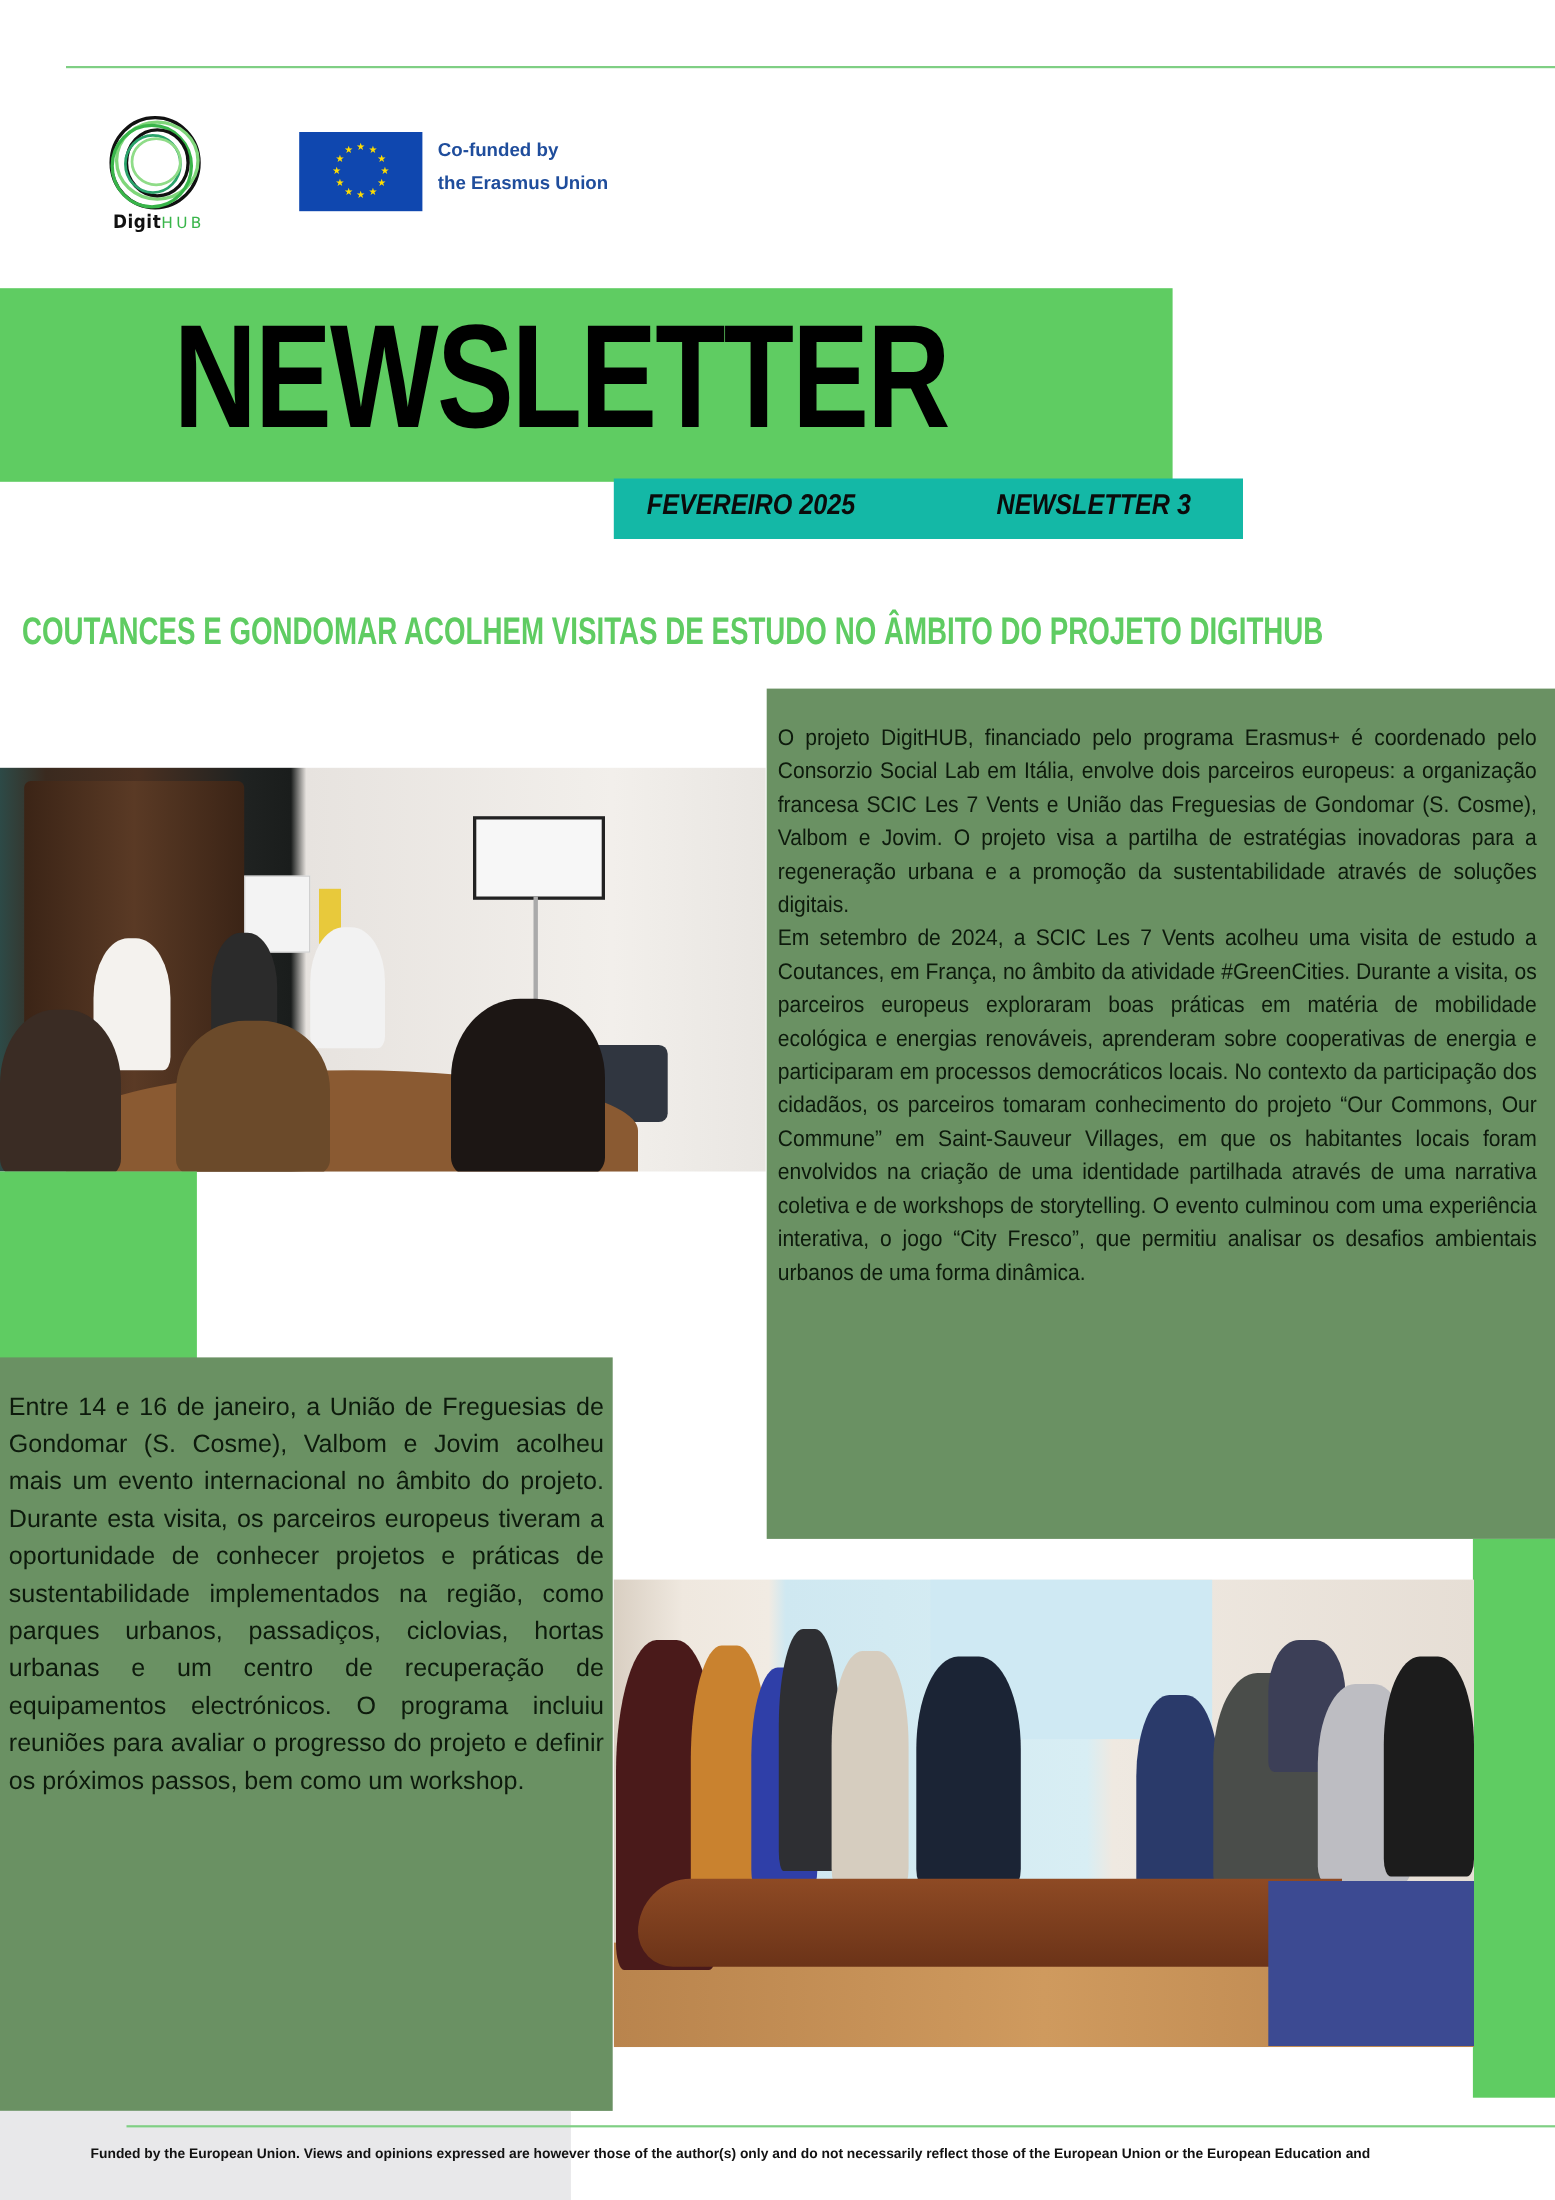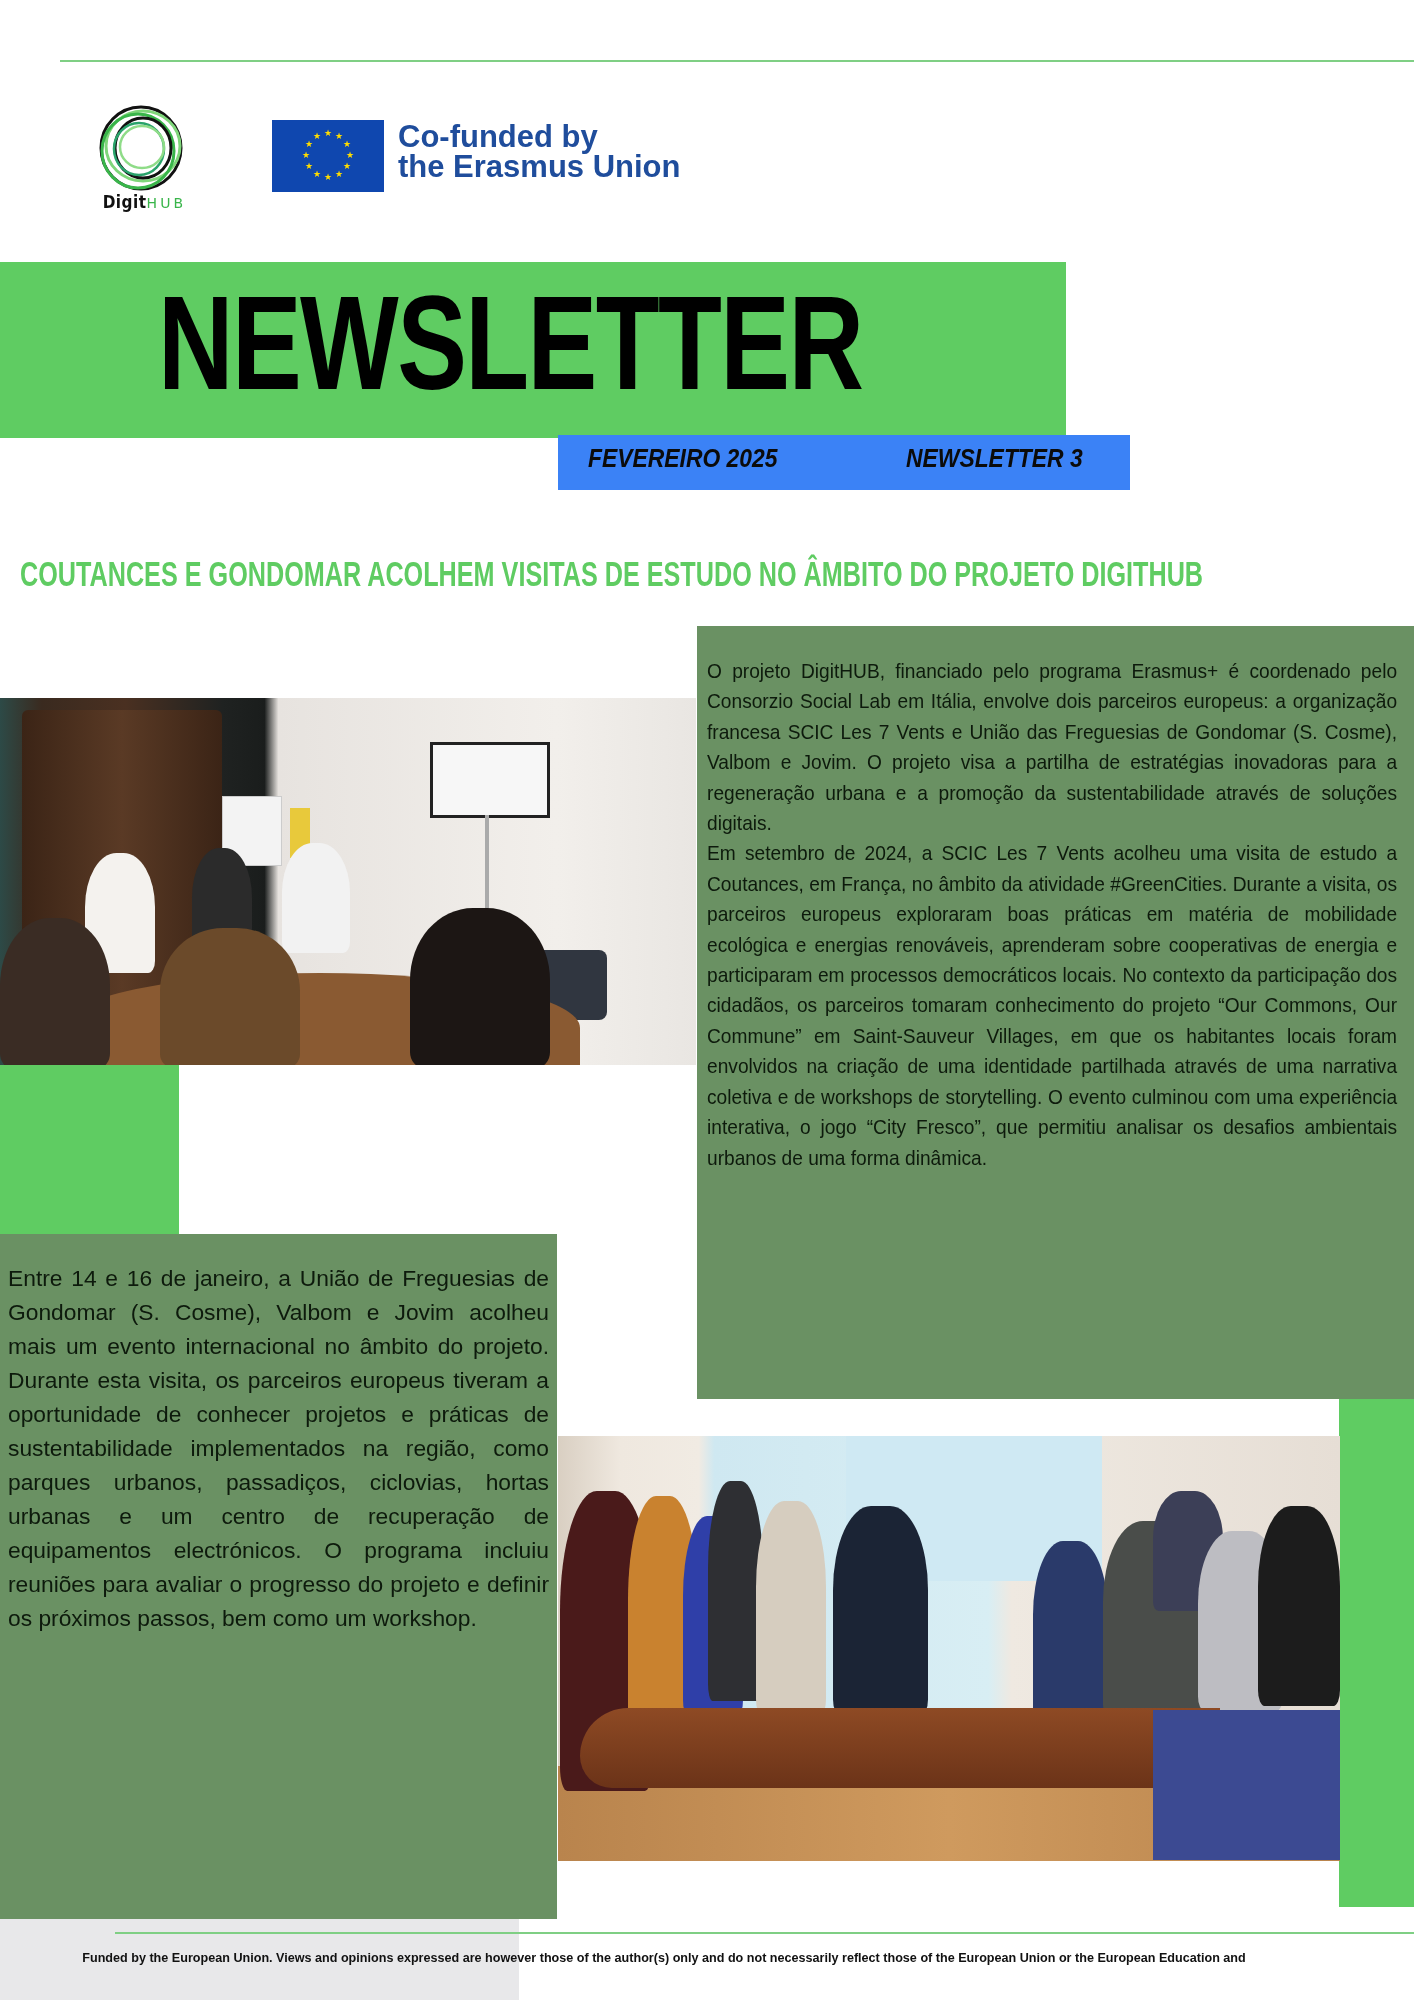--- a/index.html
+++ b/index.html
@@ -14,30 +14,30 @@
     .top-rule { left: 60px; top: 60px; width: 1354px; height: 2px; background: #7fcf84; }
 
     
     .digithub-logo { left: 96px; top: 104px; width: 90px; height: 114px; }
     .digithub-logo svg { display:block; margin: 0 auto; }
     .digithub-word { text-align: right; font-family: "DejaVu Sans", sans-serif; font-size: 17px; margin-top: 0px; letter-spacing: 0.5px; }
     .digithub-word .d { color: #111; font-weight: bold; font-stretch: condensed; }
     .digithub-word .h { color: #39b54a; letter-spacing: 3px; font-size: 14px; }
 
     .eu-flag { left: 272px; top: 120px; width: 112px; height: 72px; background: #0f47af; }
-    .eu-text { left: 398px; top: 122px; color: #1f4d9c; font-family: "Liberation Sans", sans-serif; font-weight: bold; font-size: 31px; line-height: 30px; }
+    .eu-text { left: 398px; top: 122px; color: #1f4d9c; font-family: "Liberation Sans", sans-serif; font-weight: bold; font-size: 17px; line-height: 30px; }
 
     
     .title-band { left: 0; top: 262px; width: 1066px; height: 176px; background: #5fcc62; }
     .title-text {
       left: 158px; top: 268px; font-family: "Liberation Sans", sans-serif; font-weight: bold;
       font-size: 134px; line-height: 150px; color: #000; letter-spacing: -2px;
       transform: scaleX(0.78); transform-origin: left top; white-space: nowrap;
     }
-    .issue-band { left: 558px; top: 435px; width: 572px; height: 55px; background: #3b82f6; }
+    .issue-band { left: 558px; top: 435px; width: 572px; height: 55px; background: #14b8a6; }
     .issue-date, .issue-num {
       position: absolute; top: 8px; font-family: "Liberation Sans", sans-serif; font-weight: bold; font-style: italic;
       font-size: 26px; color: #0b0b0b; transform: scaleX(0.88); transform-origin: left top; white-space: nowrap;
     }
     .issue-date { left: 30px; }
     .issue-num { left: 348px; }
 
     
     .headline {
       left: 20px; top: 552px; color: #5fcc62; font-family: "Liberation Sans", sans-serif; font-weight: bold;

